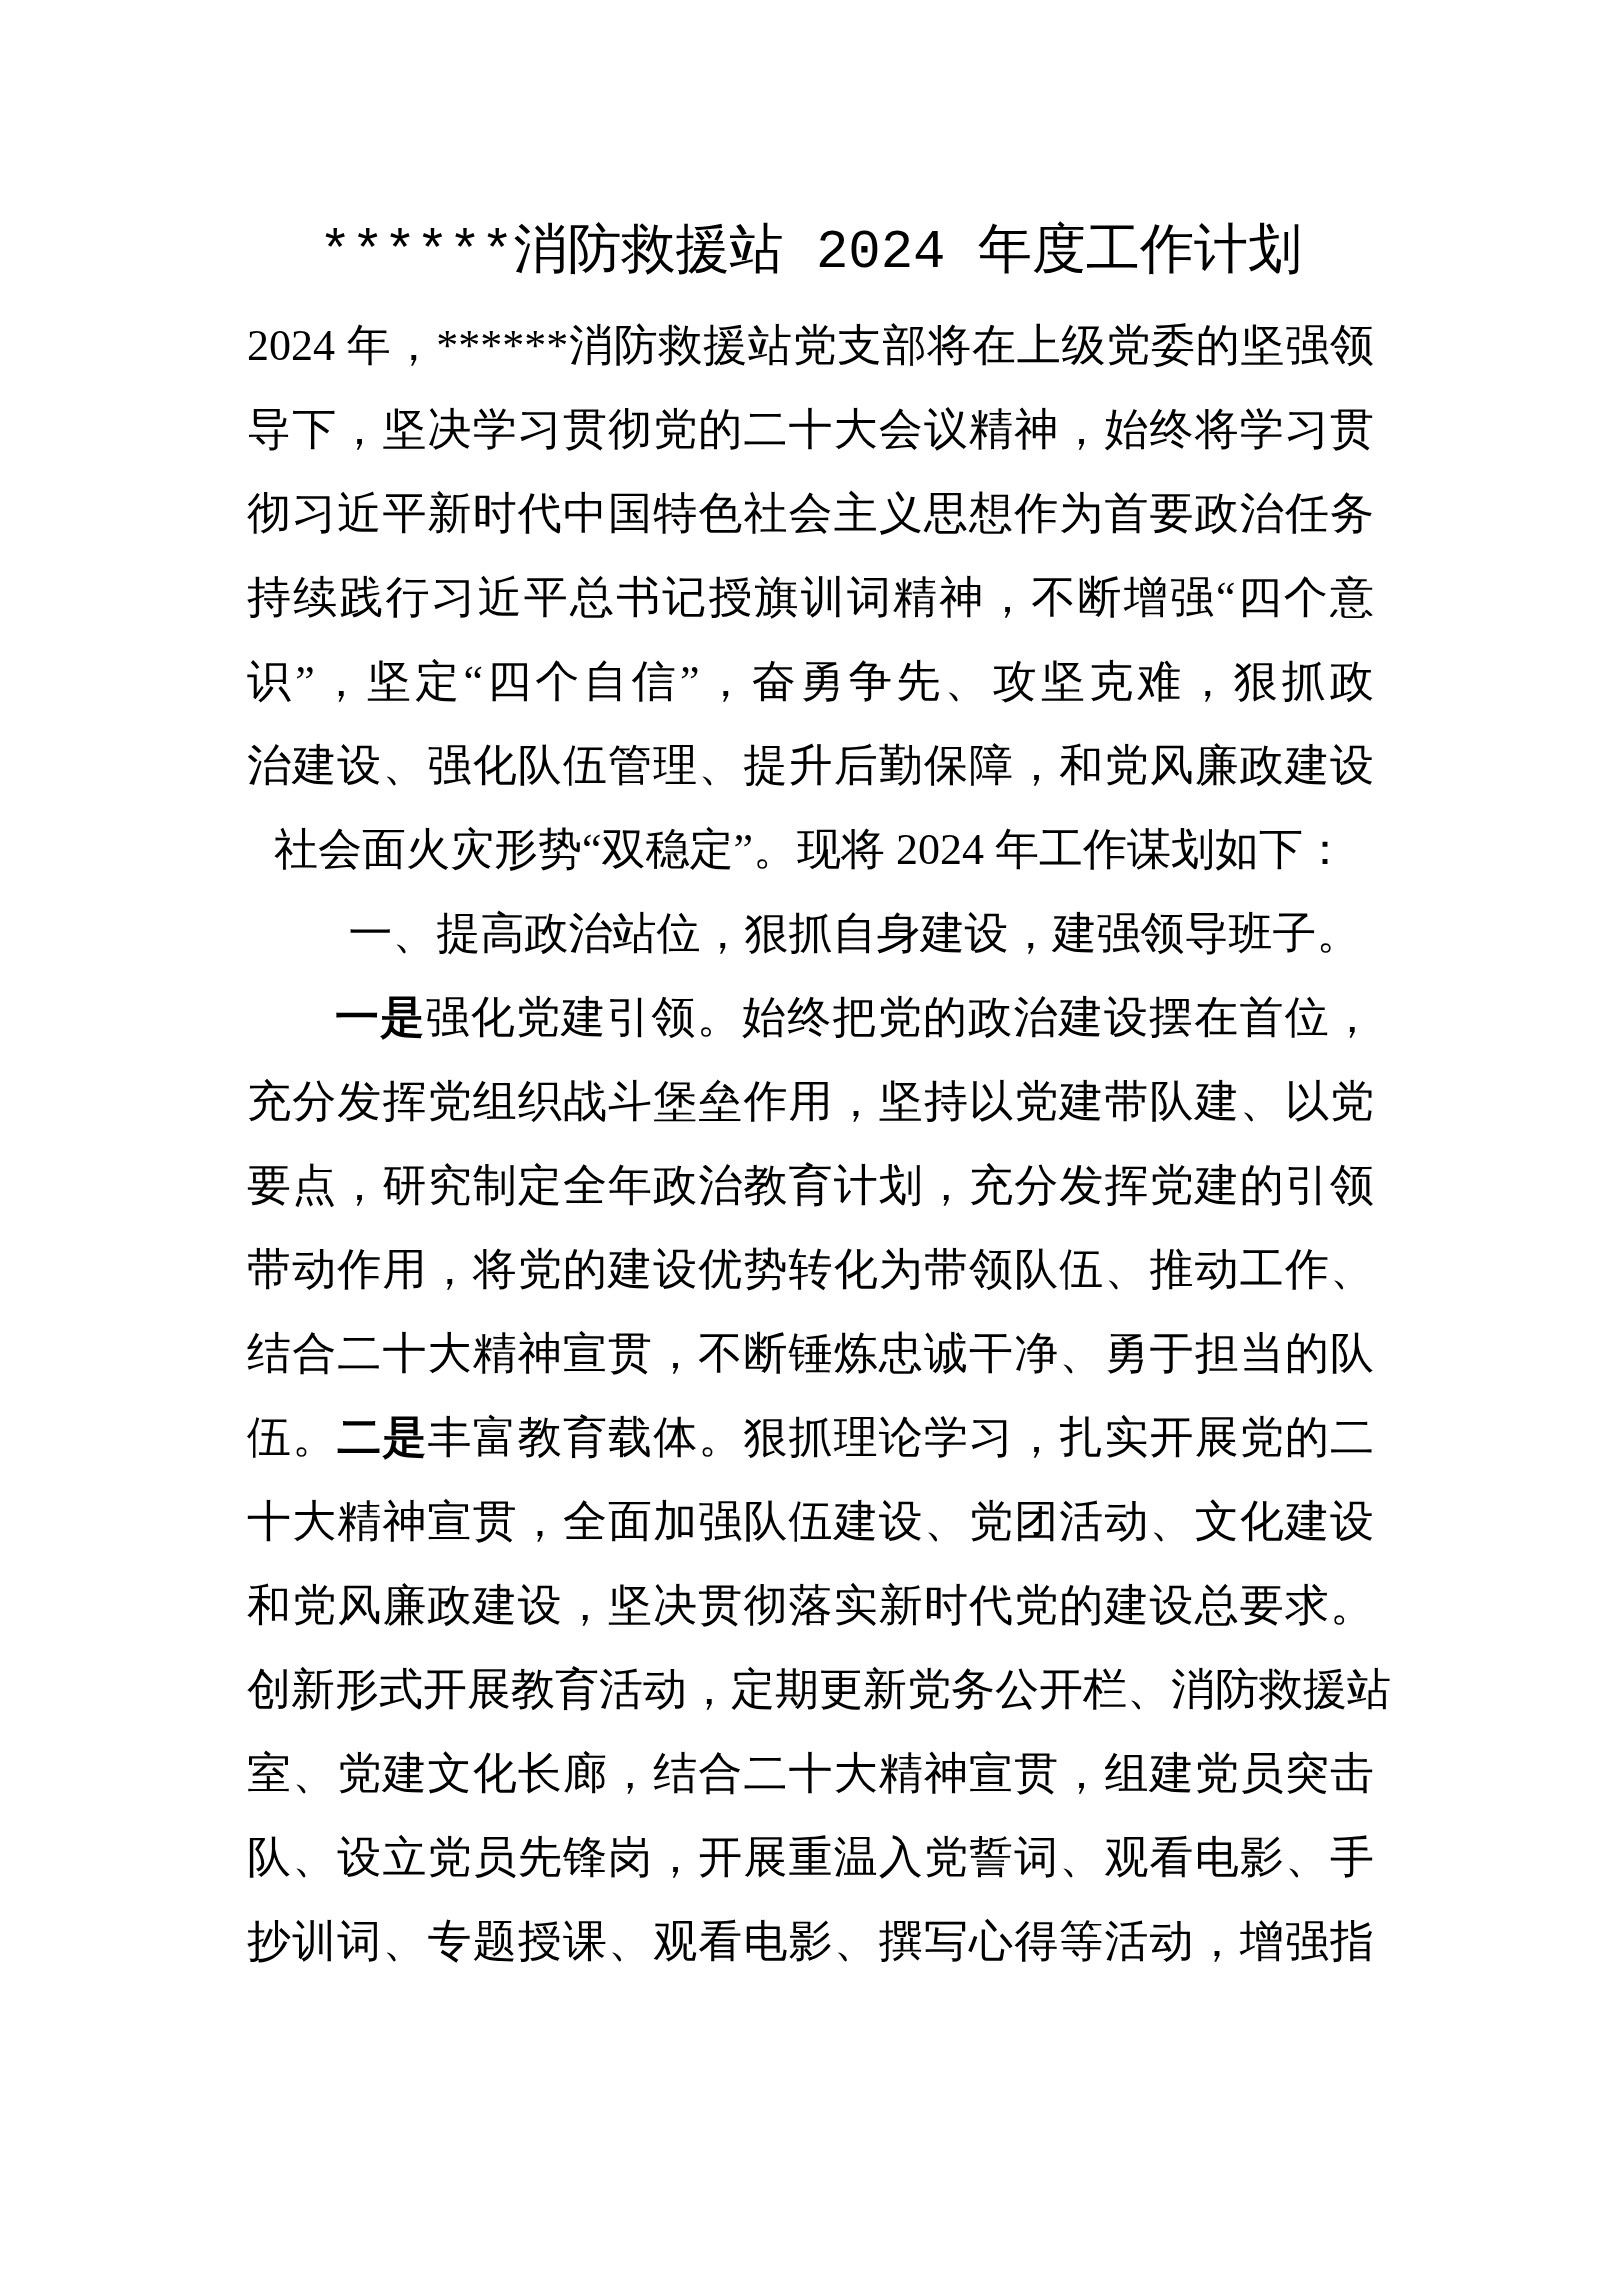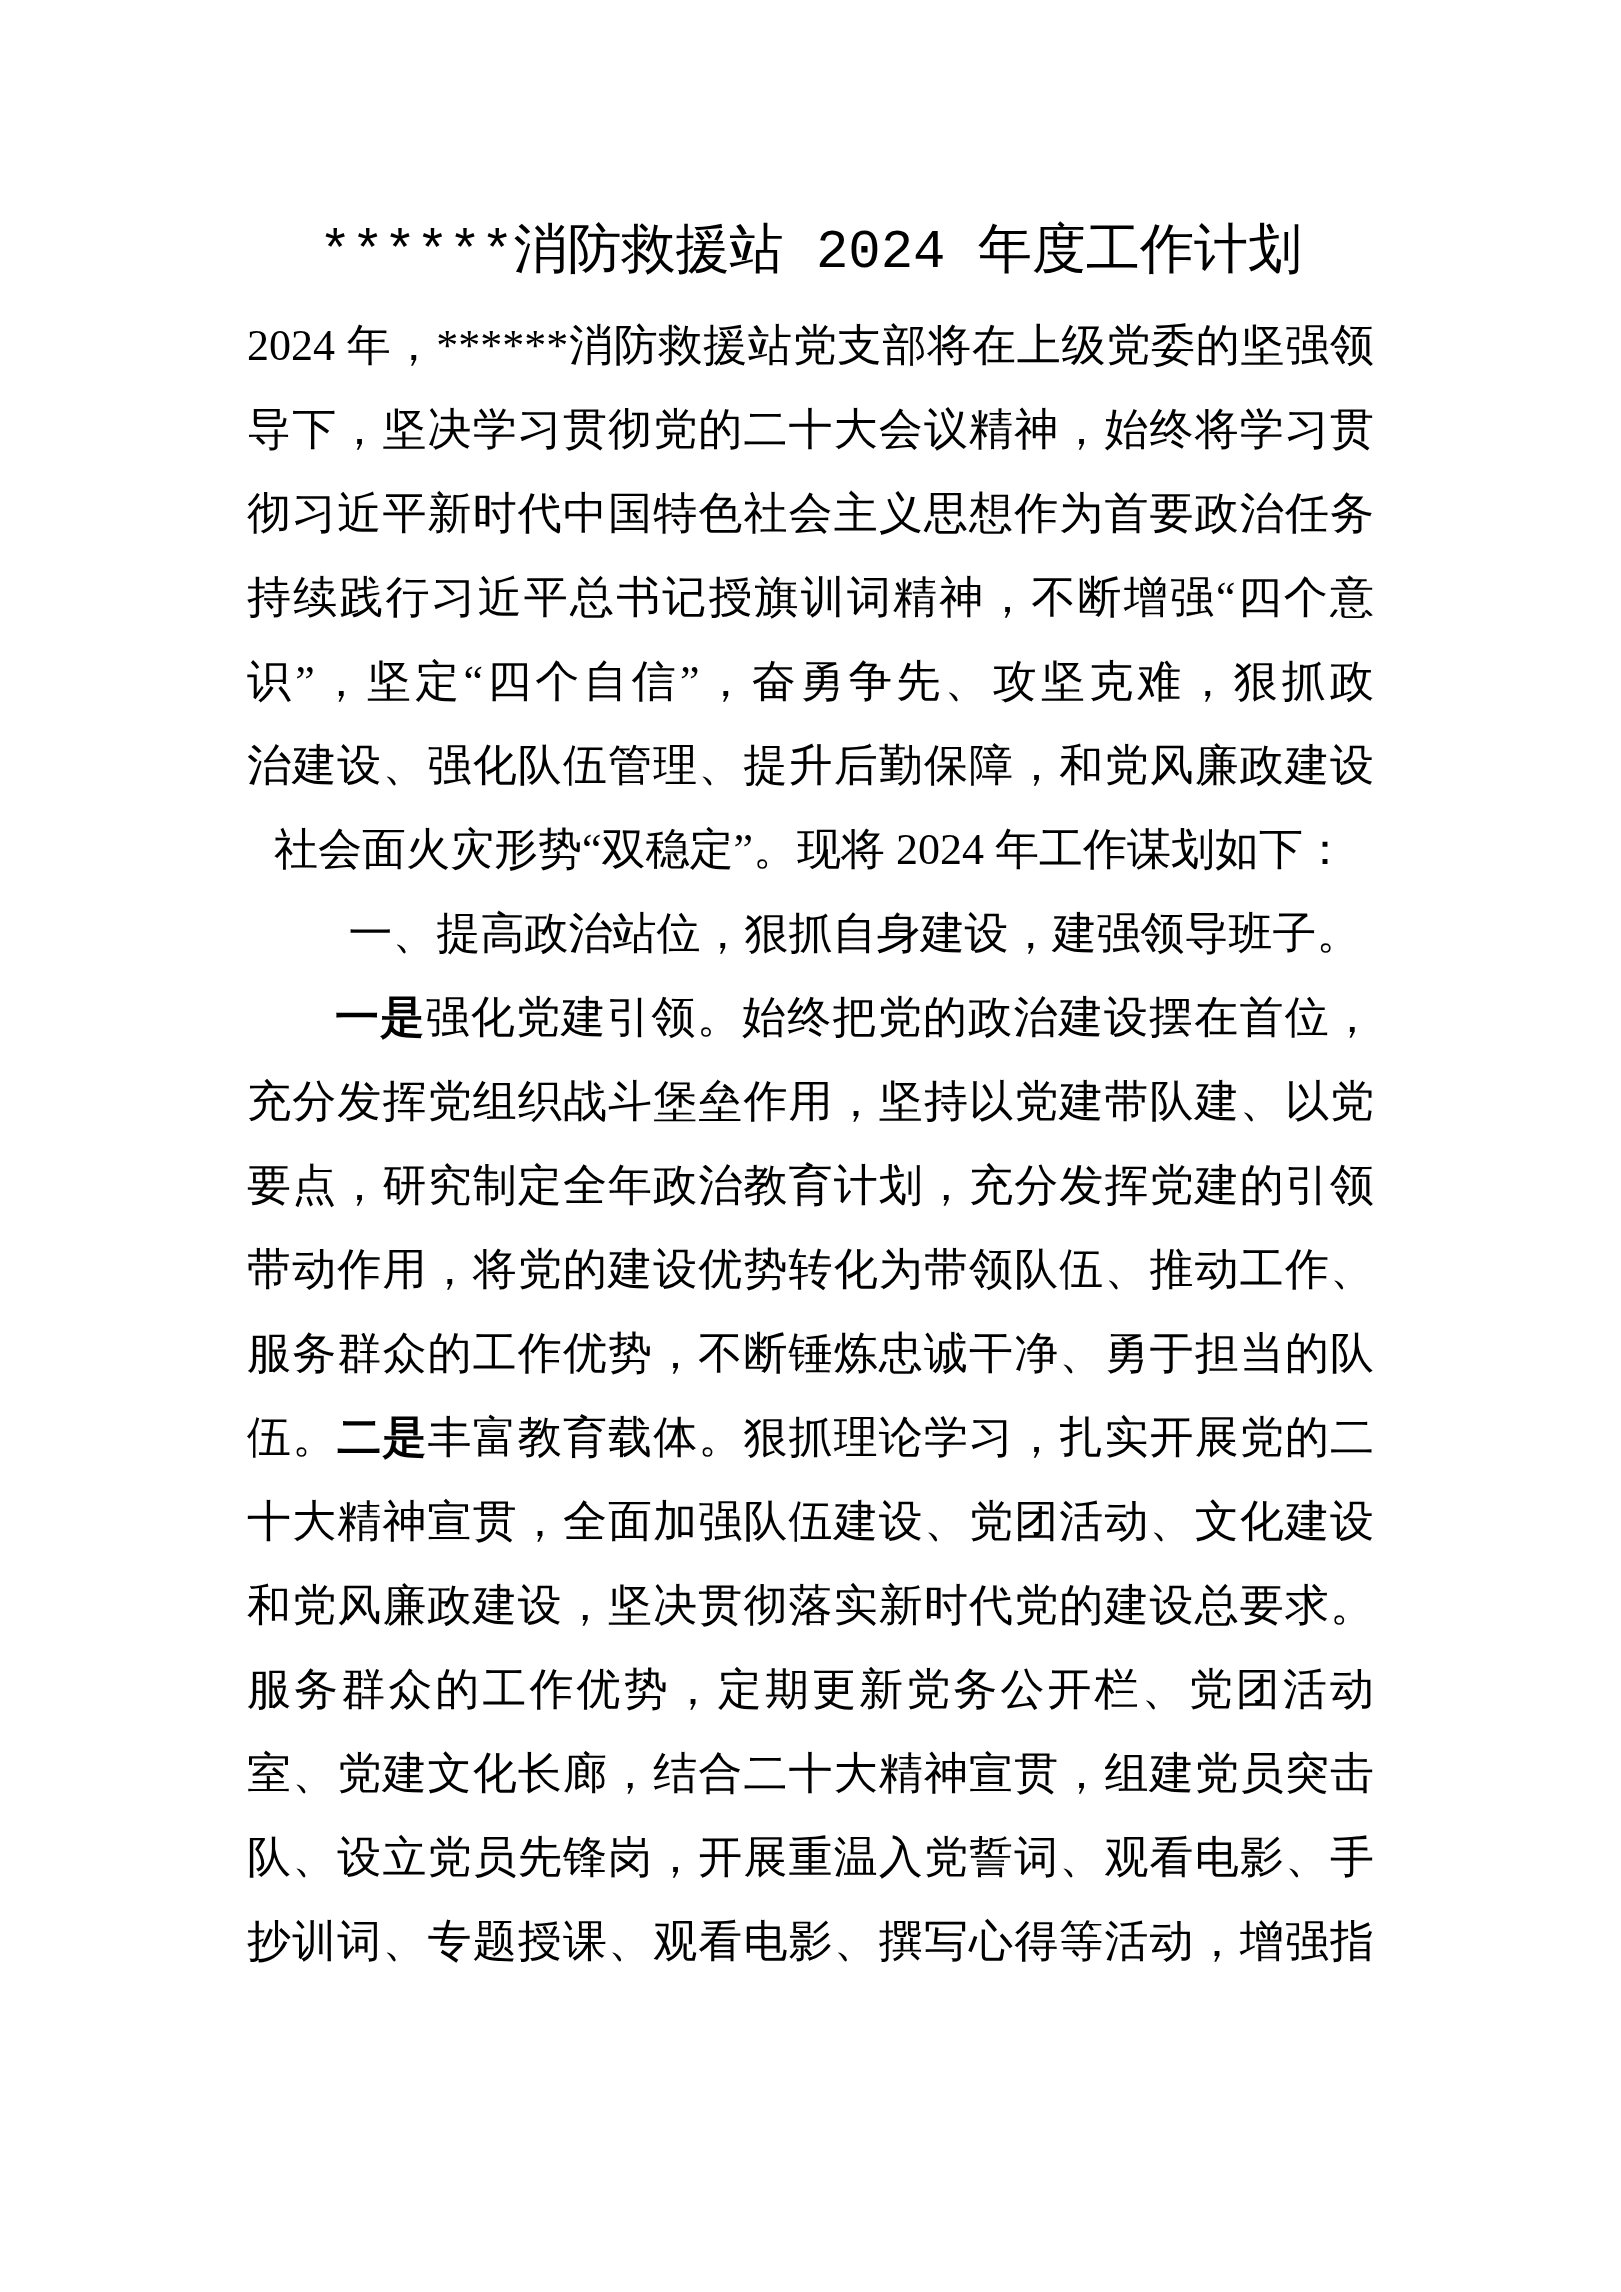--- a/index.html
+++ b/index.html
@@ -60,23 +60,23 @@
       <div class="line just"><span class="run">彻习近平新时代中国特色社会主义思想作为首要政治任务</span></div>
       <div class="line just"><span class="run">持续践行习近平总书记授旗训词精神，不断增强“四个意</span></div>
       <div class="line just"><span class="run">识”，坚定“四个自信”，奋勇争先、攻坚克难，狠抓政</span></div>
       <div class="line just"><span class="run">治建设、强化队伍管理、提升后勤保障，和党风廉政建设</span></div>
       <div class="line"><span class="run">社会面火灾形势“双稳定”。现将 2024 年工作谋划如下：</span></div>
       <div class="line ind"><span class="run">一、提高政治站位，狠抓自身建设，建强领导班子。</span></div>
       <div class="line just ind"><span class="run bold">一是</span><span class="run">强化党建引领。始终把党的政治建设摆在首位，</span></div>
       <div class="line just"><span class="run">充分发挥党组织战斗堡垒作用，坚持以党建带队建、以党</span></div>
       <div class="line just"><span class="run">要点，研究制定全年政治教育计划，充分发挥党建的引领</span></div>
       <div class="line just"><span class="run">带动作用，将党的建设优势转化为带领队伍、推动工作、</span></div>
-      <div class="line just"><span class="run">服务群众的工作优势，不断锤炼忠诚干净、勇于担当的队</span></div>
+      <div class="line just"><span class="run">结合二十大精神宣贯，不断锤炼忠诚干净、勇于担当的队</span></div>
       <div class="line just"><span class="run">伍。</span><span class="run bold">二是</span><span class="run">丰富教育载体。狠抓理论学习，扎实开展党的二</span></div>
       <div class="line just"><span class="run">十大精神宣贯，全面加强队伍建设、党团活动、文化建设</span></div>
       <div class="line just"><span class="run">和党风廉政建设，坚决贯彻落实新时代党的建设总要求。</span></div>
-      <div class="line just"><span class="run">服务群众的工作优势，定期更新党务公开栏、党团活动</span></div>
+      <div class="line just"><span class="run">创新形式开展教育活动，定期更新党务公开栏、消防救援站</span></div>
       <div class="line just"><span class="run">室、党建文化长廊，结合二十大精神宣贯，组建党员突击</span></div>
       <div class="line just"><span class="run">队、设立党员先锋岗，开展重温入党誓词、观看电影、手</span></div>
       <div class="line just"><span class="run">抄训词、专题授课、观看电影、撰写心得等活动，增强指</span></div>
     </div>
 </div>
 
 
 </body></html>

